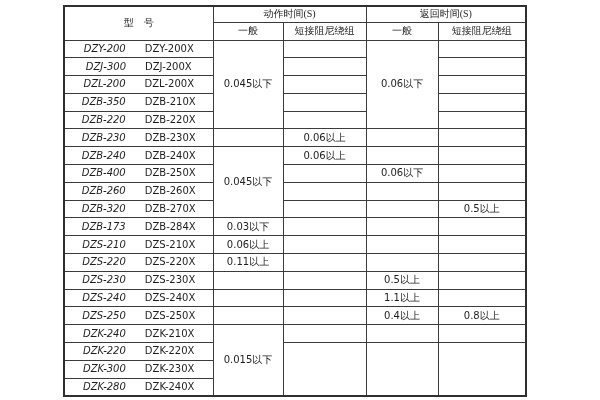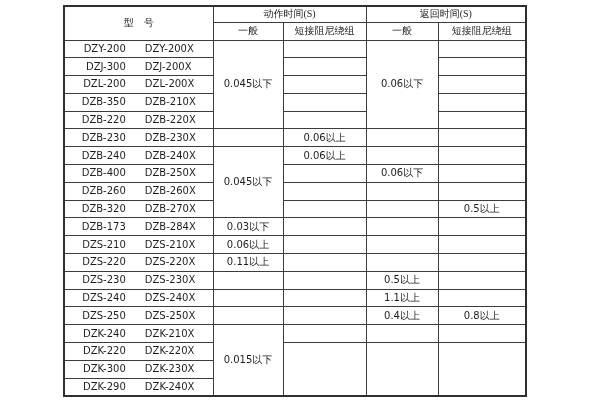--- a/index.html
+++ b/index.html
@@ -30,21 +30,21 @@
     vertical-align: middle;
     font-size: 10px;
     font-weight: normal;
     line-height: 1;
     overflow: hidden;
     white-space: nowrap;
   }
   tr.h1 { height: 16px; }
   tr.h2 { height: 18px; }
   tbody tr { height: 17.8px; }
-  td.model span.m1 { margin-right: 19px; }
+  td.model span.m1 { margin-right: 19px; font-style: italic; }
   th.hdr { font-size: 10px; font-family: Liberation Serif, serif; }
   td.v { font-size: 10px; }
 </style>
 </head>
 <body>
 
 <div id="screen">
   <table class="spec">
     <colgroup>
       <col style="width:149px">
@@ -178,17 +178,17 @@
       <tr>
         <td class="model"><span class="m1">DZK-220</span><span class="m2">DZK-220X</span></td>
         <td class="v" rowspan="3"></td>
         <td class="v" rowspan="3"></td>
         <td class="v" rowspan="3"></td>
       </tr>
       <tr>
         <td class="model"><span class="m1">DZK-300</span><span class="m2">DZK-230X</span></td>
       </tr>
       <tr>
-        <td class="model"><span class="m1">DZK-290</span><span class="m2">DZK-240X</span></td>
+        <td class="model"><span class="m1">DZK-280</span><span class="m2">DZK-240X</span></td>
       </tr>
     </tbody>
   </table>
 </div>
 
 </body></html>

